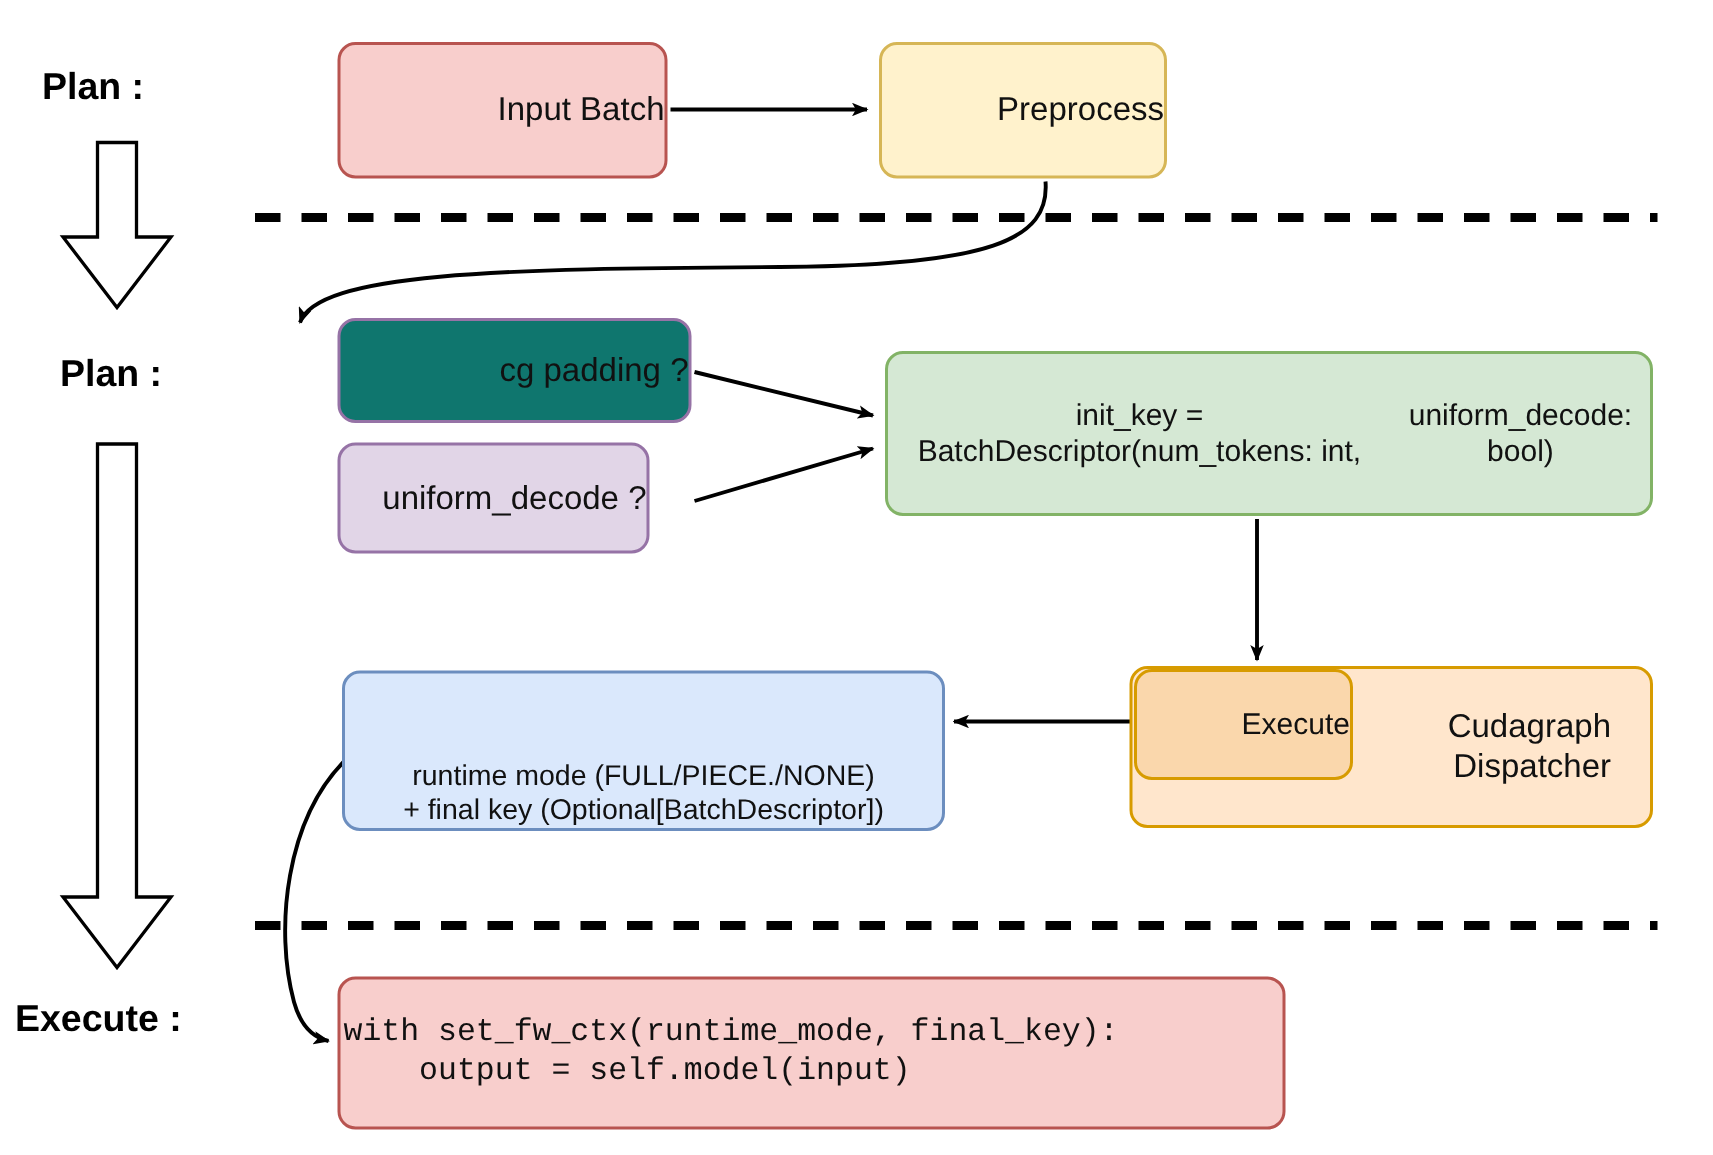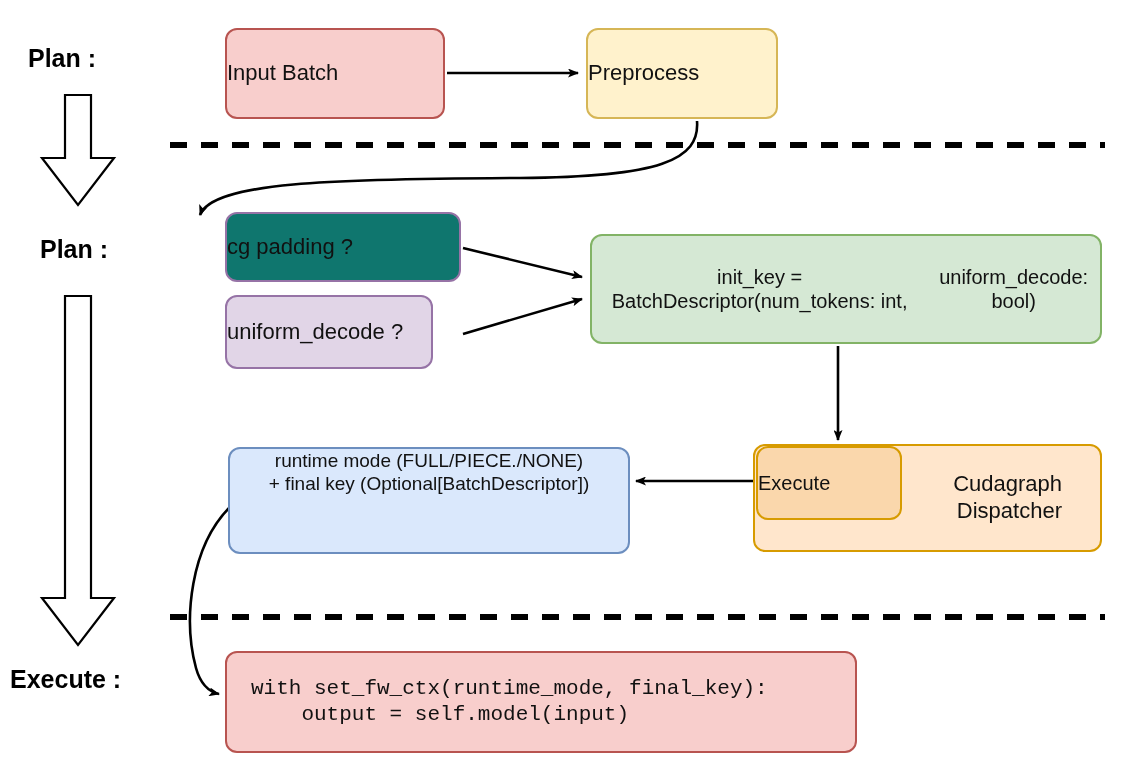--- a/index.html
+++ b/index.html
@@ -1,21 +1,21 @@
 <!DOCTYPE html>
 <html><head>
 <meta charset="utf-8">
 <style>
   html,body{margin:0;padding:0;background:#ffffff;}
   body{width:1142px;height:770px;overflow:hidden;
        font-family:"Liberation Sans",sans-serif;}
   #stage{position:relative;width:1142px;height:770px;background:#fff;}
   svg.layer{position:absolute;left:0;top:0;width:1142px;height:770px;overflow:visible;}
   .box{position:absolute;box-sizing:border-box;border-radius:12px;border:2px solid #000;
-       display:flex;align-items:center;justify-content:flex-start;text-align:center;
+       display:flex;align-items:center;justify-content:flex-end;text-align:center;
        color:#111111;line-height:1.22;}
   .stage-label{position:absolute;font-weight:bold;color:#000;white-space:nowrap;}
   .mono{font-family:"Liberation Mono",monospace;white-space:pre;text-align:left;
         display:block;}
 </style>
 </head>
 <body>
 
 <div id="stage">
 
@@ -73,37 +73,37 @@
 
   <div class="box" style="left:590px;top:234px;width:512px;height:110px;
               background:#d5e8d4;border-color:#82b366;font-size:20px;flex-direction:row;">
     <span>init_key = BatchDescriptor(num_tokens: int,</span>
     <span>uniform_decode: bool)</span>
   </div>
 
   <div class="box" style="left:753px;top:444px;width:349px;height:108px;
               background:#ffe6cc;border-color:#d79b00;font-size:22px;
               flex-direction:column;justify-content:center;
-              align-items:flex-end;padding-right:38px;">
+              align-items:flex-end;padding-right:26px;">
     <span>Cudagraph</span>
     <span>Dispatcher</span>
   </div>
 
   <div class="box" style="left:756px;top:446px;width:146px;height:74px;
               background:#fad7ac;border-color:#d79b00;font-size:20px;">
     <span>Execute</span>
   </div>
 
   <div class="box" style="left:228px;top:447px;width:402px;height:107px;
               background:#dae8fc;border-color:#6c8ebf;font-size:19px;flex-direction:column;">
     <span>runtime mode (FULL/PIECE./NONE)</span>
     <span>+ final key (Optional[BatchDescriptor])</span>
   </div>
 
   <div class="box" style="left:225px;top:651px;width:632px;height:102px;
               background:#f8cecc;border-color:#b85450;font-size:21px;
               flex-direction:column;align-items:flex-start;justify-content:center;
-              padding-left:24px;">
+              padding-left:2px;">
     <span class="mono">with set_fw_ctx(runtime_mode, final_key):</span>
     <span class="mono">    output = self.model(input)</span>
   </div>
 
 </div>
 
 </body></html>

